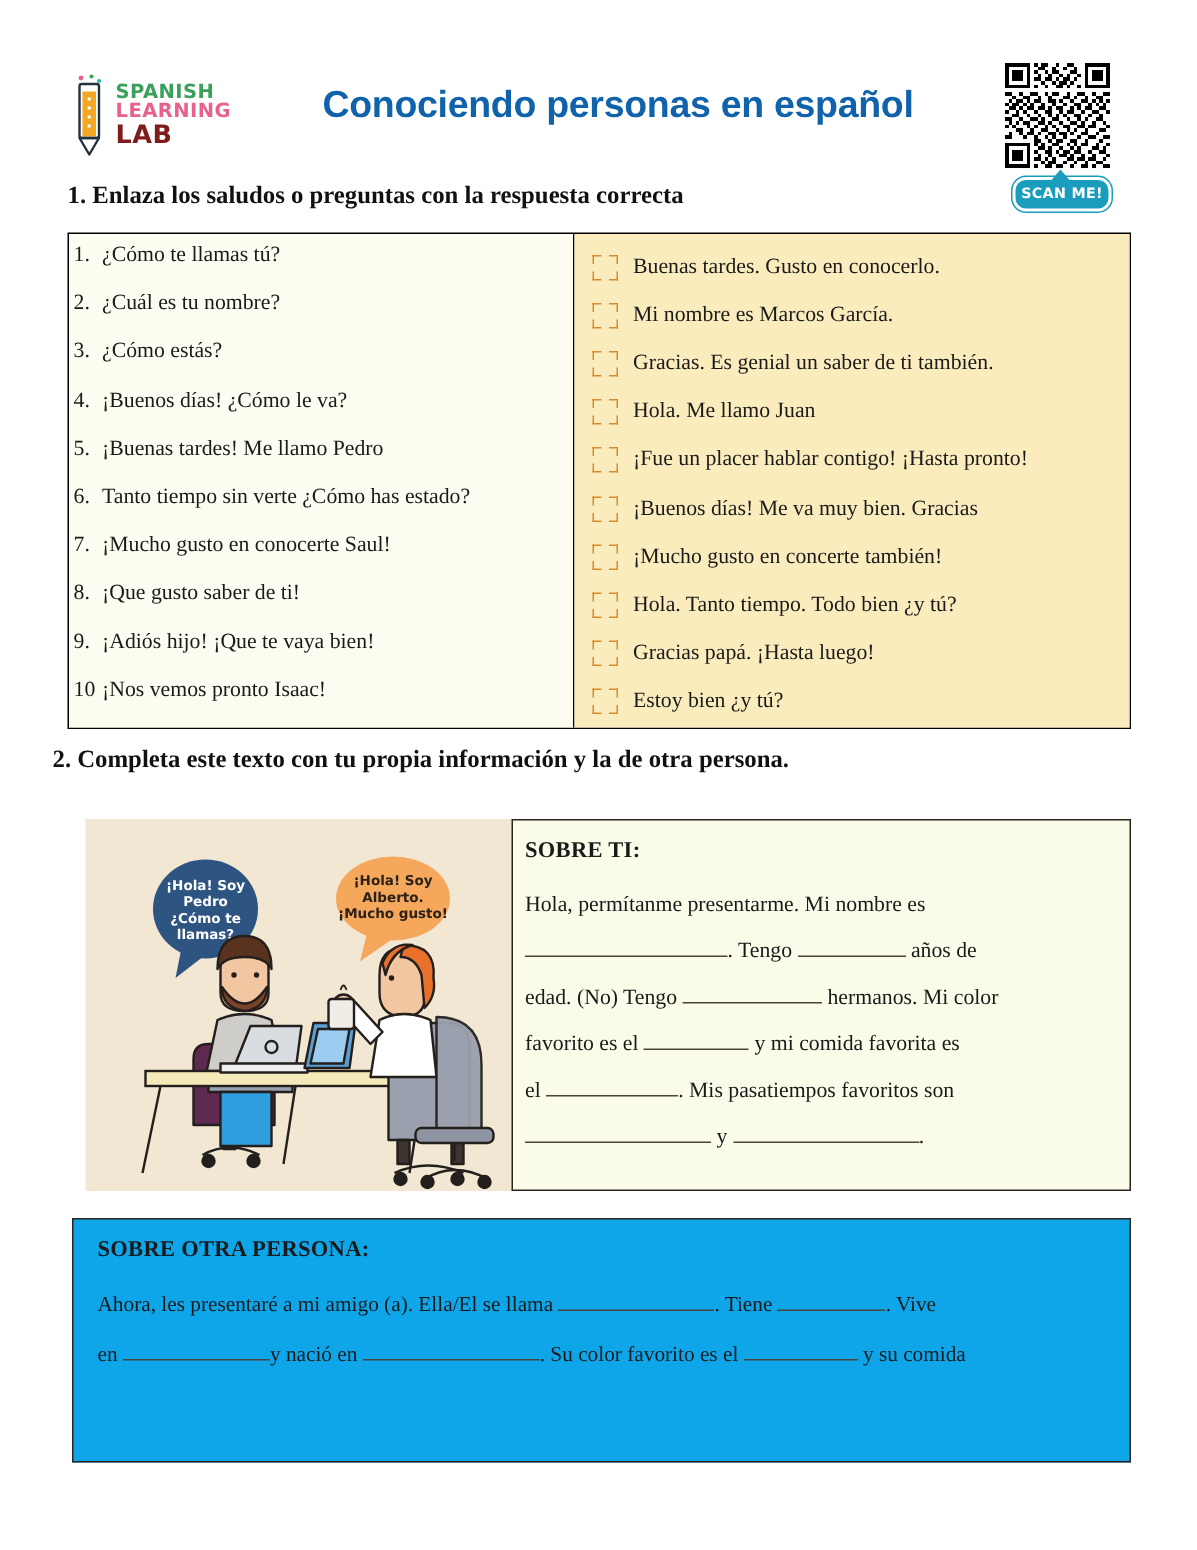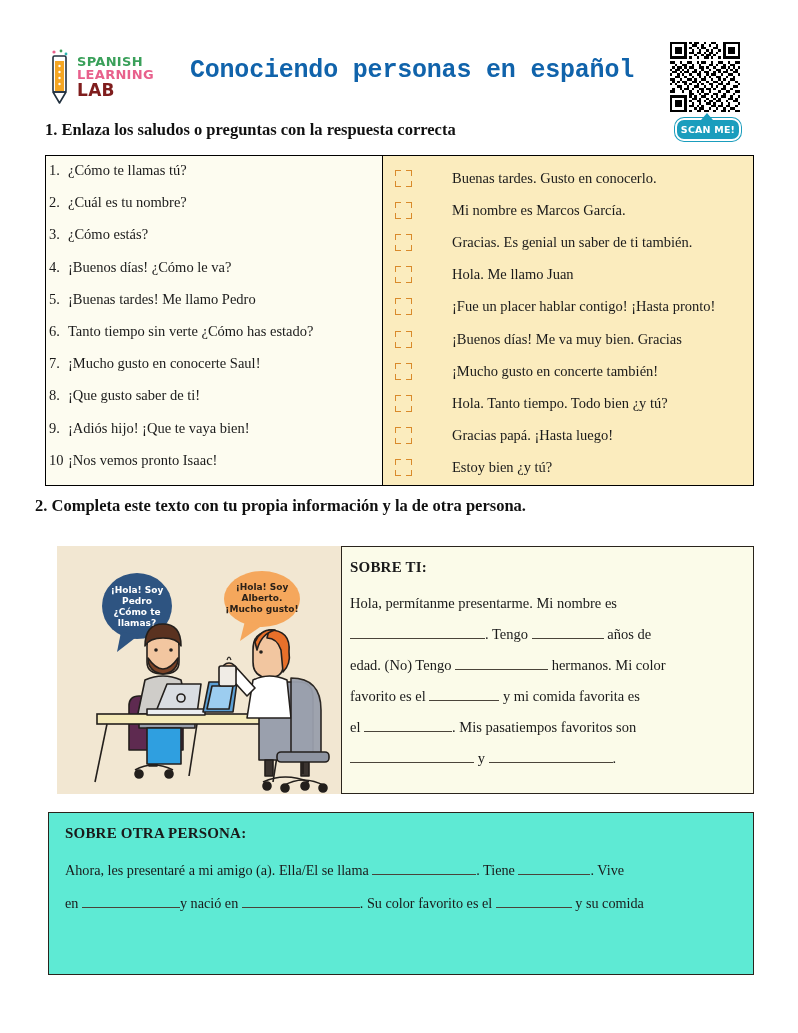--- a/index.html
+++ b/index.html
@@ -30,21 +30,21 @@
     font-weight: bold;
     line-height: 1.02;
     letter-spacing: .3px;
   }
   .logo-l1 { color: #3aa05a; font-size: 13px; }
   .logo-l2 { color: #e8608c; font-size: 13px; }
   .logo-l3 { color: #7f1d1d; font-size: 17px; }
 
   .main-title {
     position: absolute; left: 172px; top: 18px; width: 480px;
-    font-family: Liberation Mono, monospace;
+    font-family: Liberation Sans, sans-serif;
     font-weight: bold;
     font-size: 25px;
     color: #1063ab;
     text-align: center;
     letter-spacing: -0.2px;
   }
 
   .qr-wrap { position: absolute; left: 670px; top: 4px; width: 76px; }
   .qr-code { width: 70px; height: 70px; display: block; }
   .scan-badge {
@@ -117,21 +117,21 @@
     margin: 0 10px 0 12px;
     position: relative;
   }
   .cnr {
     position: absolute; width: 5px; height: 5px;
   }
   .cnr.tl { top: 0; left: 0; border-top: 1.6px solid #d98a2b; border-left: 1.6px solid #d98a2b; }
   .cnr.tr { top: 0; right: 0; border-top: 1.6px solid #d98a2b; border-right: 1.6px solid #d98a2b; }
   .cnr.bl { bottom: 0; left: 0; border-bottom: 1.6px solid #d98a2b; border-left: 1.6px solid #d98a2b; }
   .cnr.br { bottom: 0; right: 0; border-bottom: 1.6px solid #d98a2b; border-right: 1.6px solid #d98a2b; }
-  .a-text { white-space: nowrap; margin-left: 30px; }
+  .a-text { white-space: nowrap; }
 
   
   .illus {
     position: absolute; left: 57px; top: 546px;
     width: 266px; height: 248px;
     background: #f2e7d2;
     overflow: hidden;
     padding-left: 20px;
   }
 
@@ -148,21 +148,21 @@
     font-weight: bold; font-size: 15px; margin-bottom: 12px;
     letter-spacing: .2px;
   }
   .box-body { font-size: 14.5px; line-height: 31px; }
 
   
   .sobre-otra {
     position: absolute; left: 48px; top: 812px;
     width: 706px; height: 163px;
     border: 1.5px solid #2a241c;
-    background: #5eead4;
+    background: #0ea5e9;
     box-sizing: border-box;
     padding: 12px 16px 0 16px;
   }
   .otra-body { font-size: 14.2px; line-height: 33px; }
 
   .blank {
     display: inline-block;
     border-bottom: 1.1px solid #4a443a;
     vertical-align: baseline;
     height: 14px;

